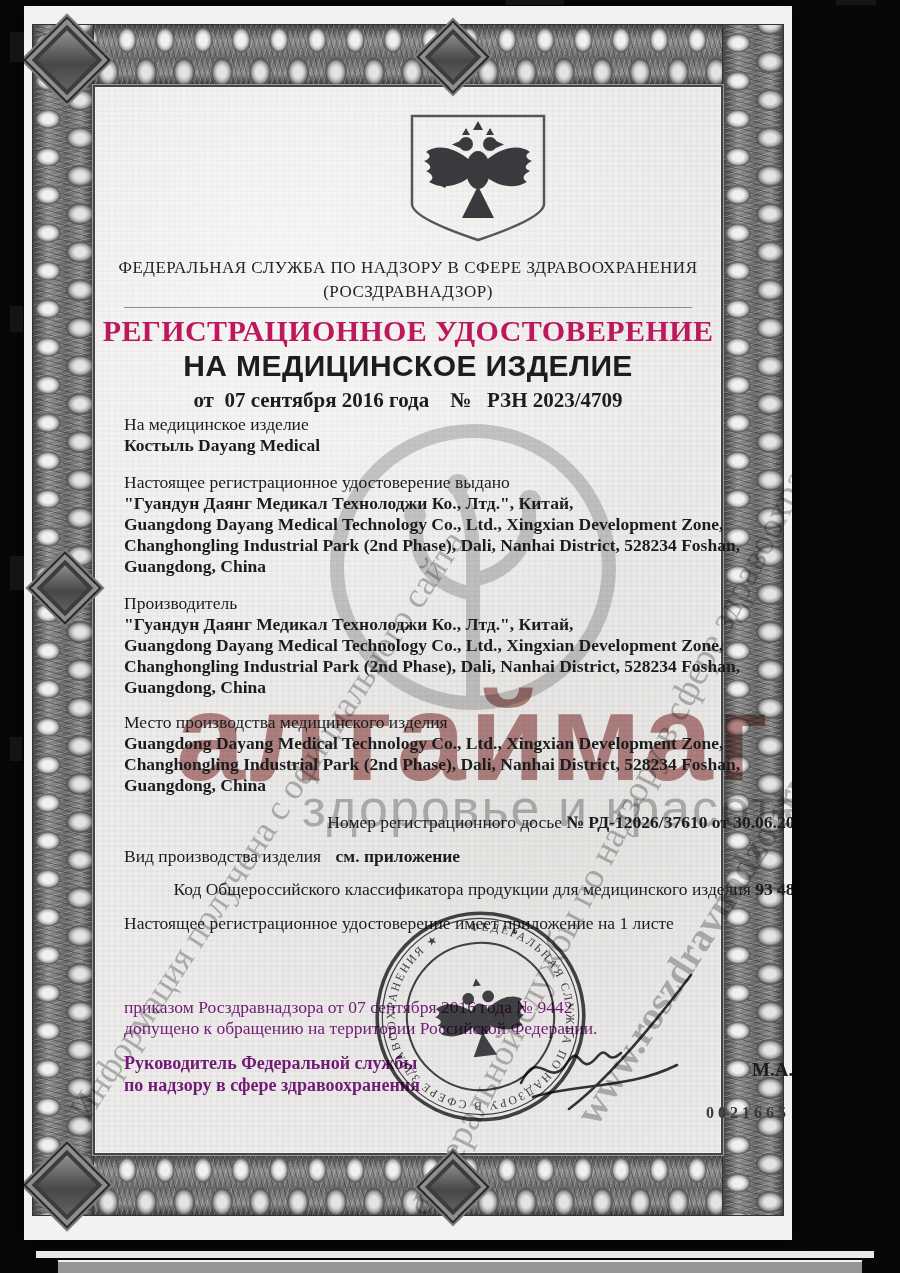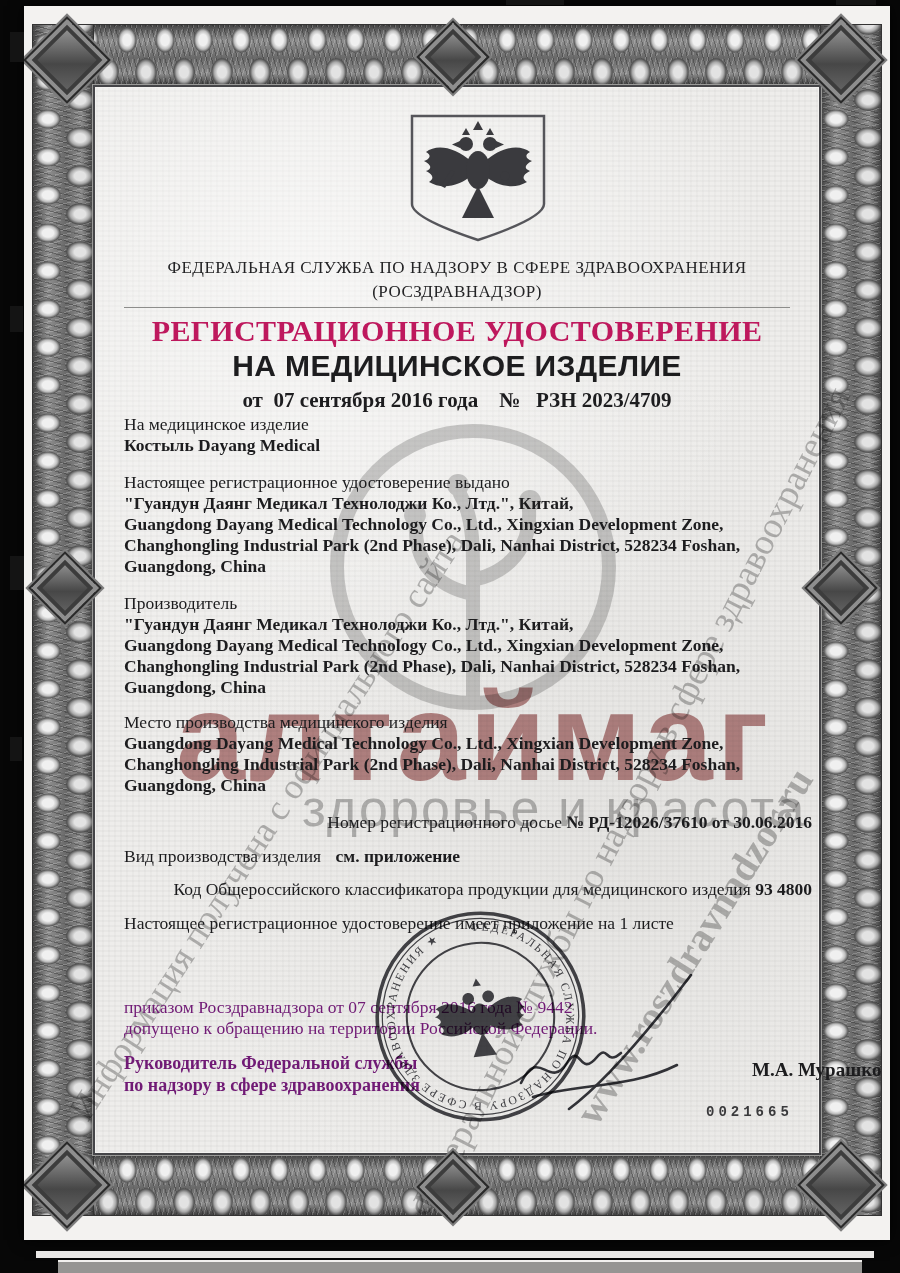--- a/index.html
+++ b/index.html
@@ -1,18 +1,18 @@
 <!DOCTYPE html>
 <html><head>
 <meta charset="utf-8">
 <style>
   html,body{margin:0;padding:0;background:#060606;}
   .scan{position:relative;width:900px;height:1273px;background:#070707;overflow:hidden;
         font-family:"Liberation Serif","DejaVu Serif",serif;}
-  .page{position:absolute;left:24px;top:6px;width:866px;height:1234px;background:#f3f2f0;overflow:hidden;
+  .page{position:absolute;left:24px;top:6px;width:768px;height:1234px;background:#f3f2f0;overflow:hidden;
         box-shadow:0 0 14px rgba(0,0,0,.8);}
   
   .inner{position:absolute;left:72px;right:72px;top:82px;bottom:88px;background:#eeedeb;
          background-image:
            radial-gradient(circle at 30% 18%,rgba(255,255,255,.55),rgba(255,255,255,0) 45%),
            radial-gradient(circle at 75% 70%,rgba(200,199,196,.25),rgba(200,199,196,0) 50%),
            repeating-linear-gradient(0deg,rgba(150,150,148,.07) 0 2px,rgba(0,0,0,0) 2px 5px),
            repeating-linear-gradient(90deg,rgba(150,150,148,.06) 0 2px,rgba(0,0,0,0) 2px 6px);}
   .frame-inner-line{position:absolute;left:69px;right:69px;top:79px;bottom:85px;
          border:2px solid #454548;box-shadow:0 0 0 1px #9a9a98;}
@@ -66,22 +66,22 @@
            color:#1c1c1e;z-index:6;}
   .content p{margin:0;}
   .mb16{margin-bottom:16px!important;} .mb14{margin-bottom:14px!important;} .mb13{margin-bottom:13px!important;text-align:right;} .mb12{margin-bottom:12px!important;}
   .b{font-weight:bold;}
   .line{display:block;}
   .gap{display:inline-block;width:10px;}
   .footer-block{position:absolute;left:100px;top:991px;width:620px;font-size:17.5px;line-height:21px;color:#701a75;z-index:6;}
   .signer-title{font-weight:bold;font-size:18px;line-height:22px;margin-top:13px;}
   .signer-name{position:absolute;left:728px;top:1053px;font-weight:bold;font-size:19px;color:#1c1c1e;
                white-space:nowrap;z-index:6;}
-  .serial{position:absolute;left:682px;top:1098px;font-family:Liberation Mono, monospace;
-          font-weight:bold;font-size:14px;letter-spacing:4px;color:#3a3a3c;z-index:6;}
+  .serial{position:absolute;left:682px;top:1098px;font-family:Liberation Serif, serif;
+          font-weight:bold;font-size:16px;letter-spacing:4px;color:#3a3a3c;z-index:6;}
   .emblem{position:absolute;left:378px;top:106px;z-index:6;}
   .stamp{position:absolute;left:344px;top:898px;z-index:8;mix-blend-mode:multiply;opacity:.85;
          transform:rotate(-7deg);}
   .signature{position:absolute;left:481px;top:985px;z-index:9;mix-blend-mode:multiply;opacity:.9;}
   .artifact{position:absolute;background:#141414;z-index:12;}
   .strip{position:absolute;z-index:1;}
 </style>
 </head>
 <body>
 

